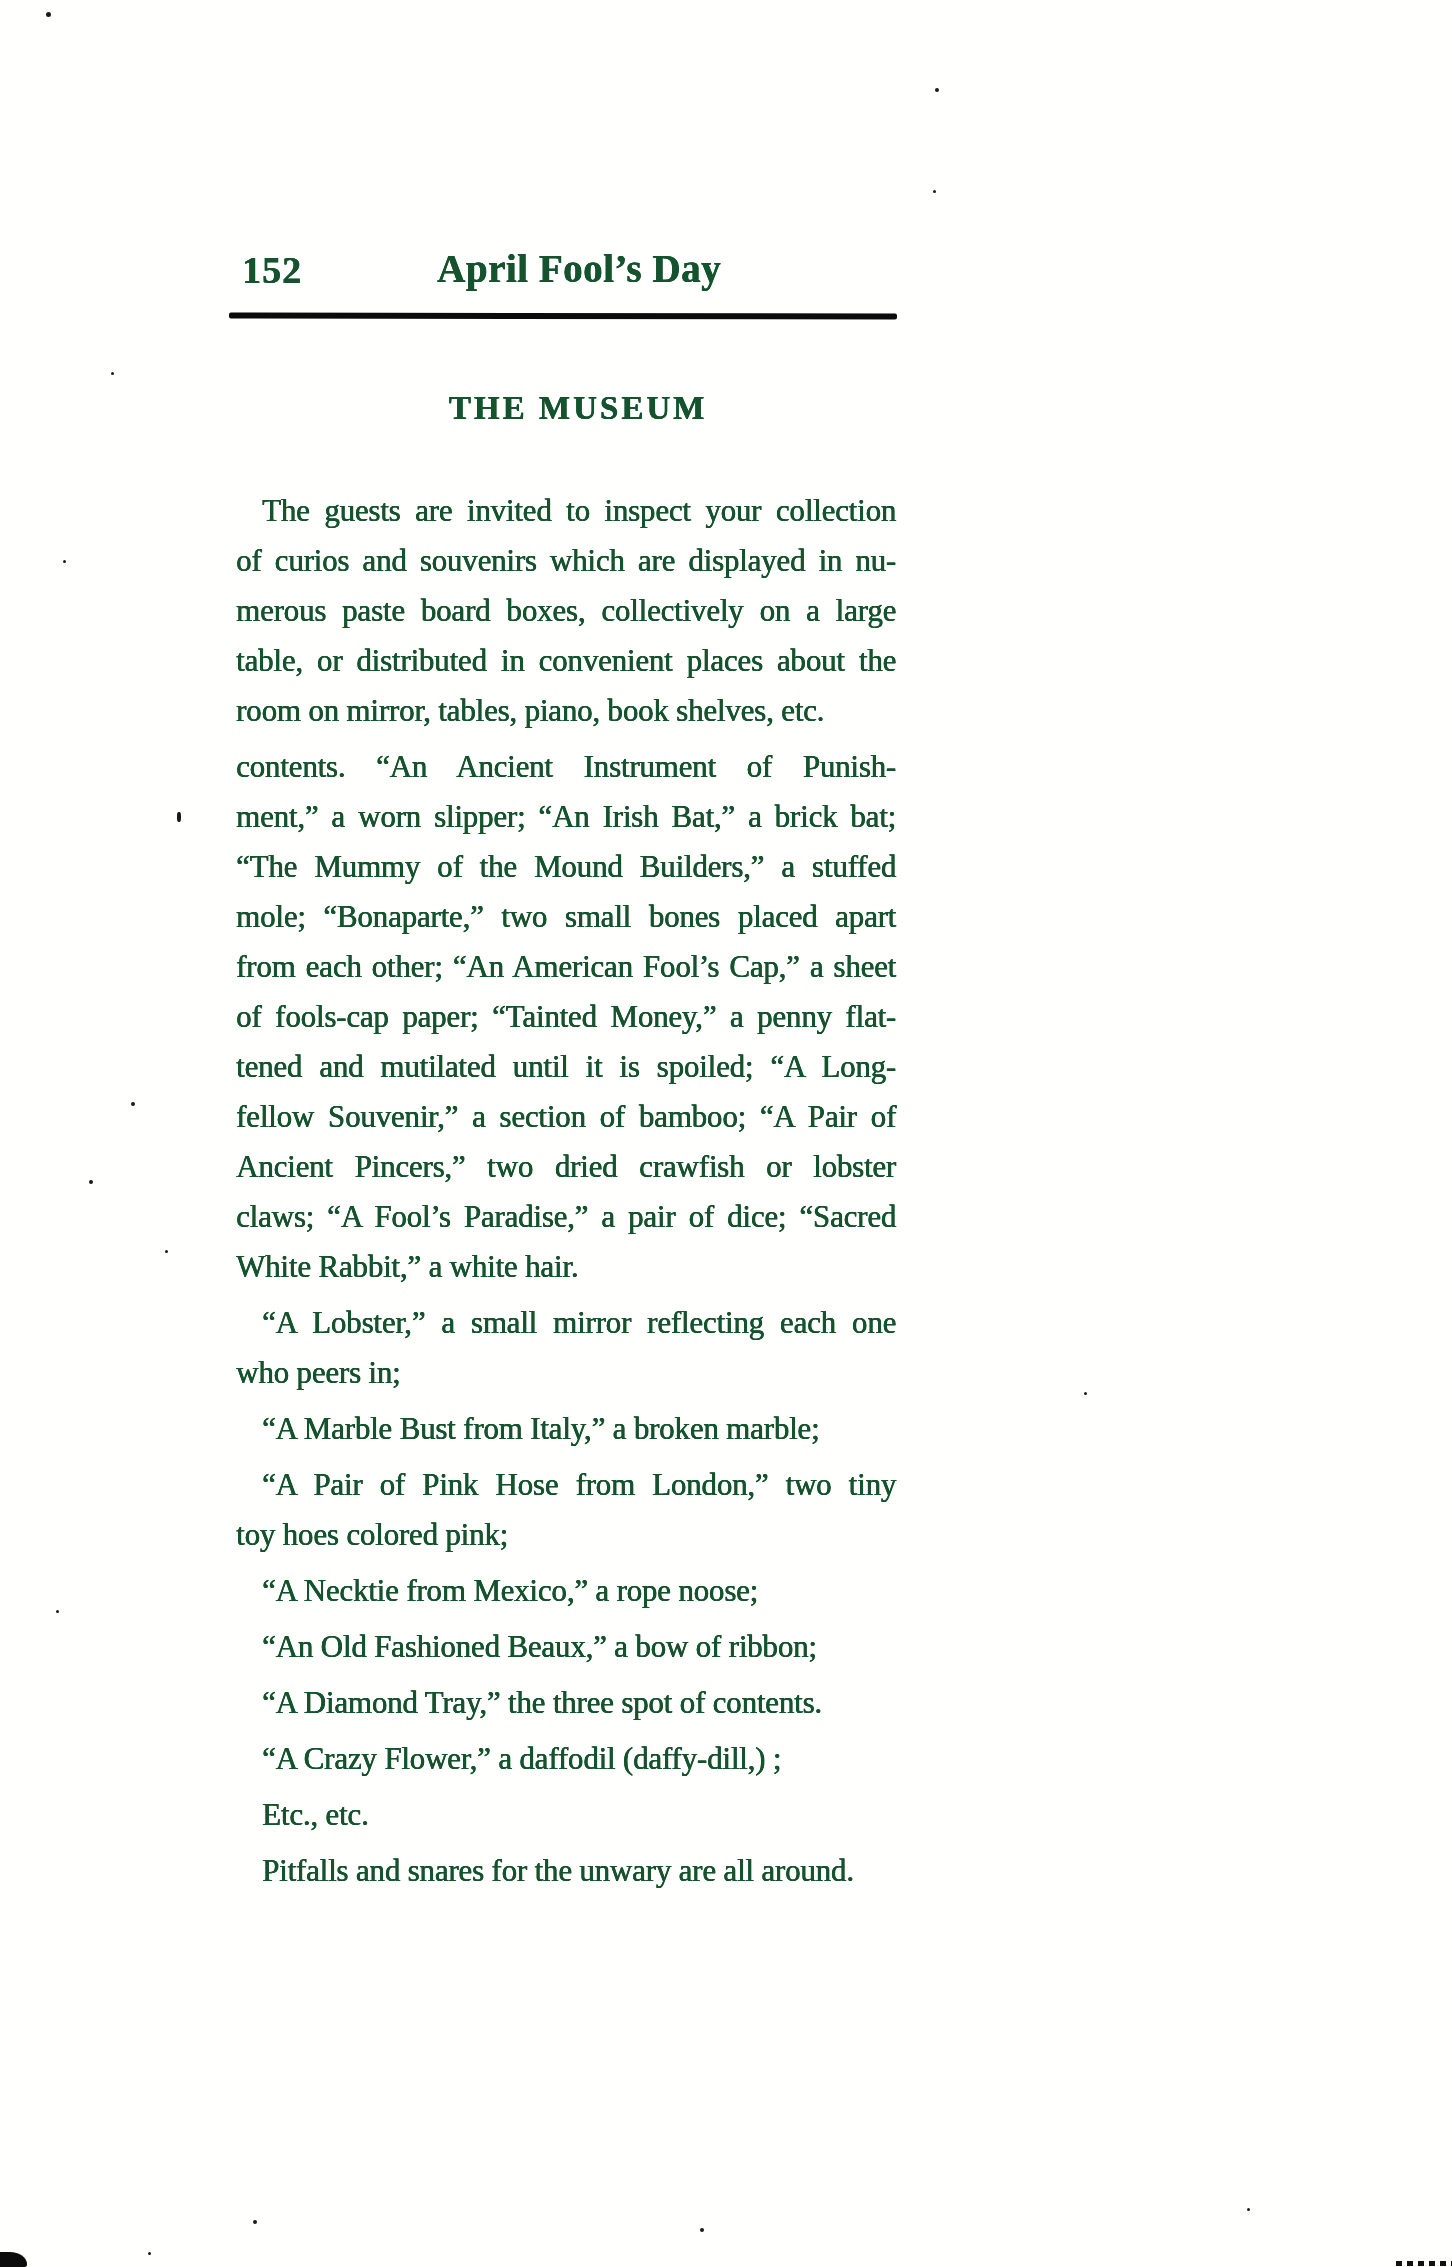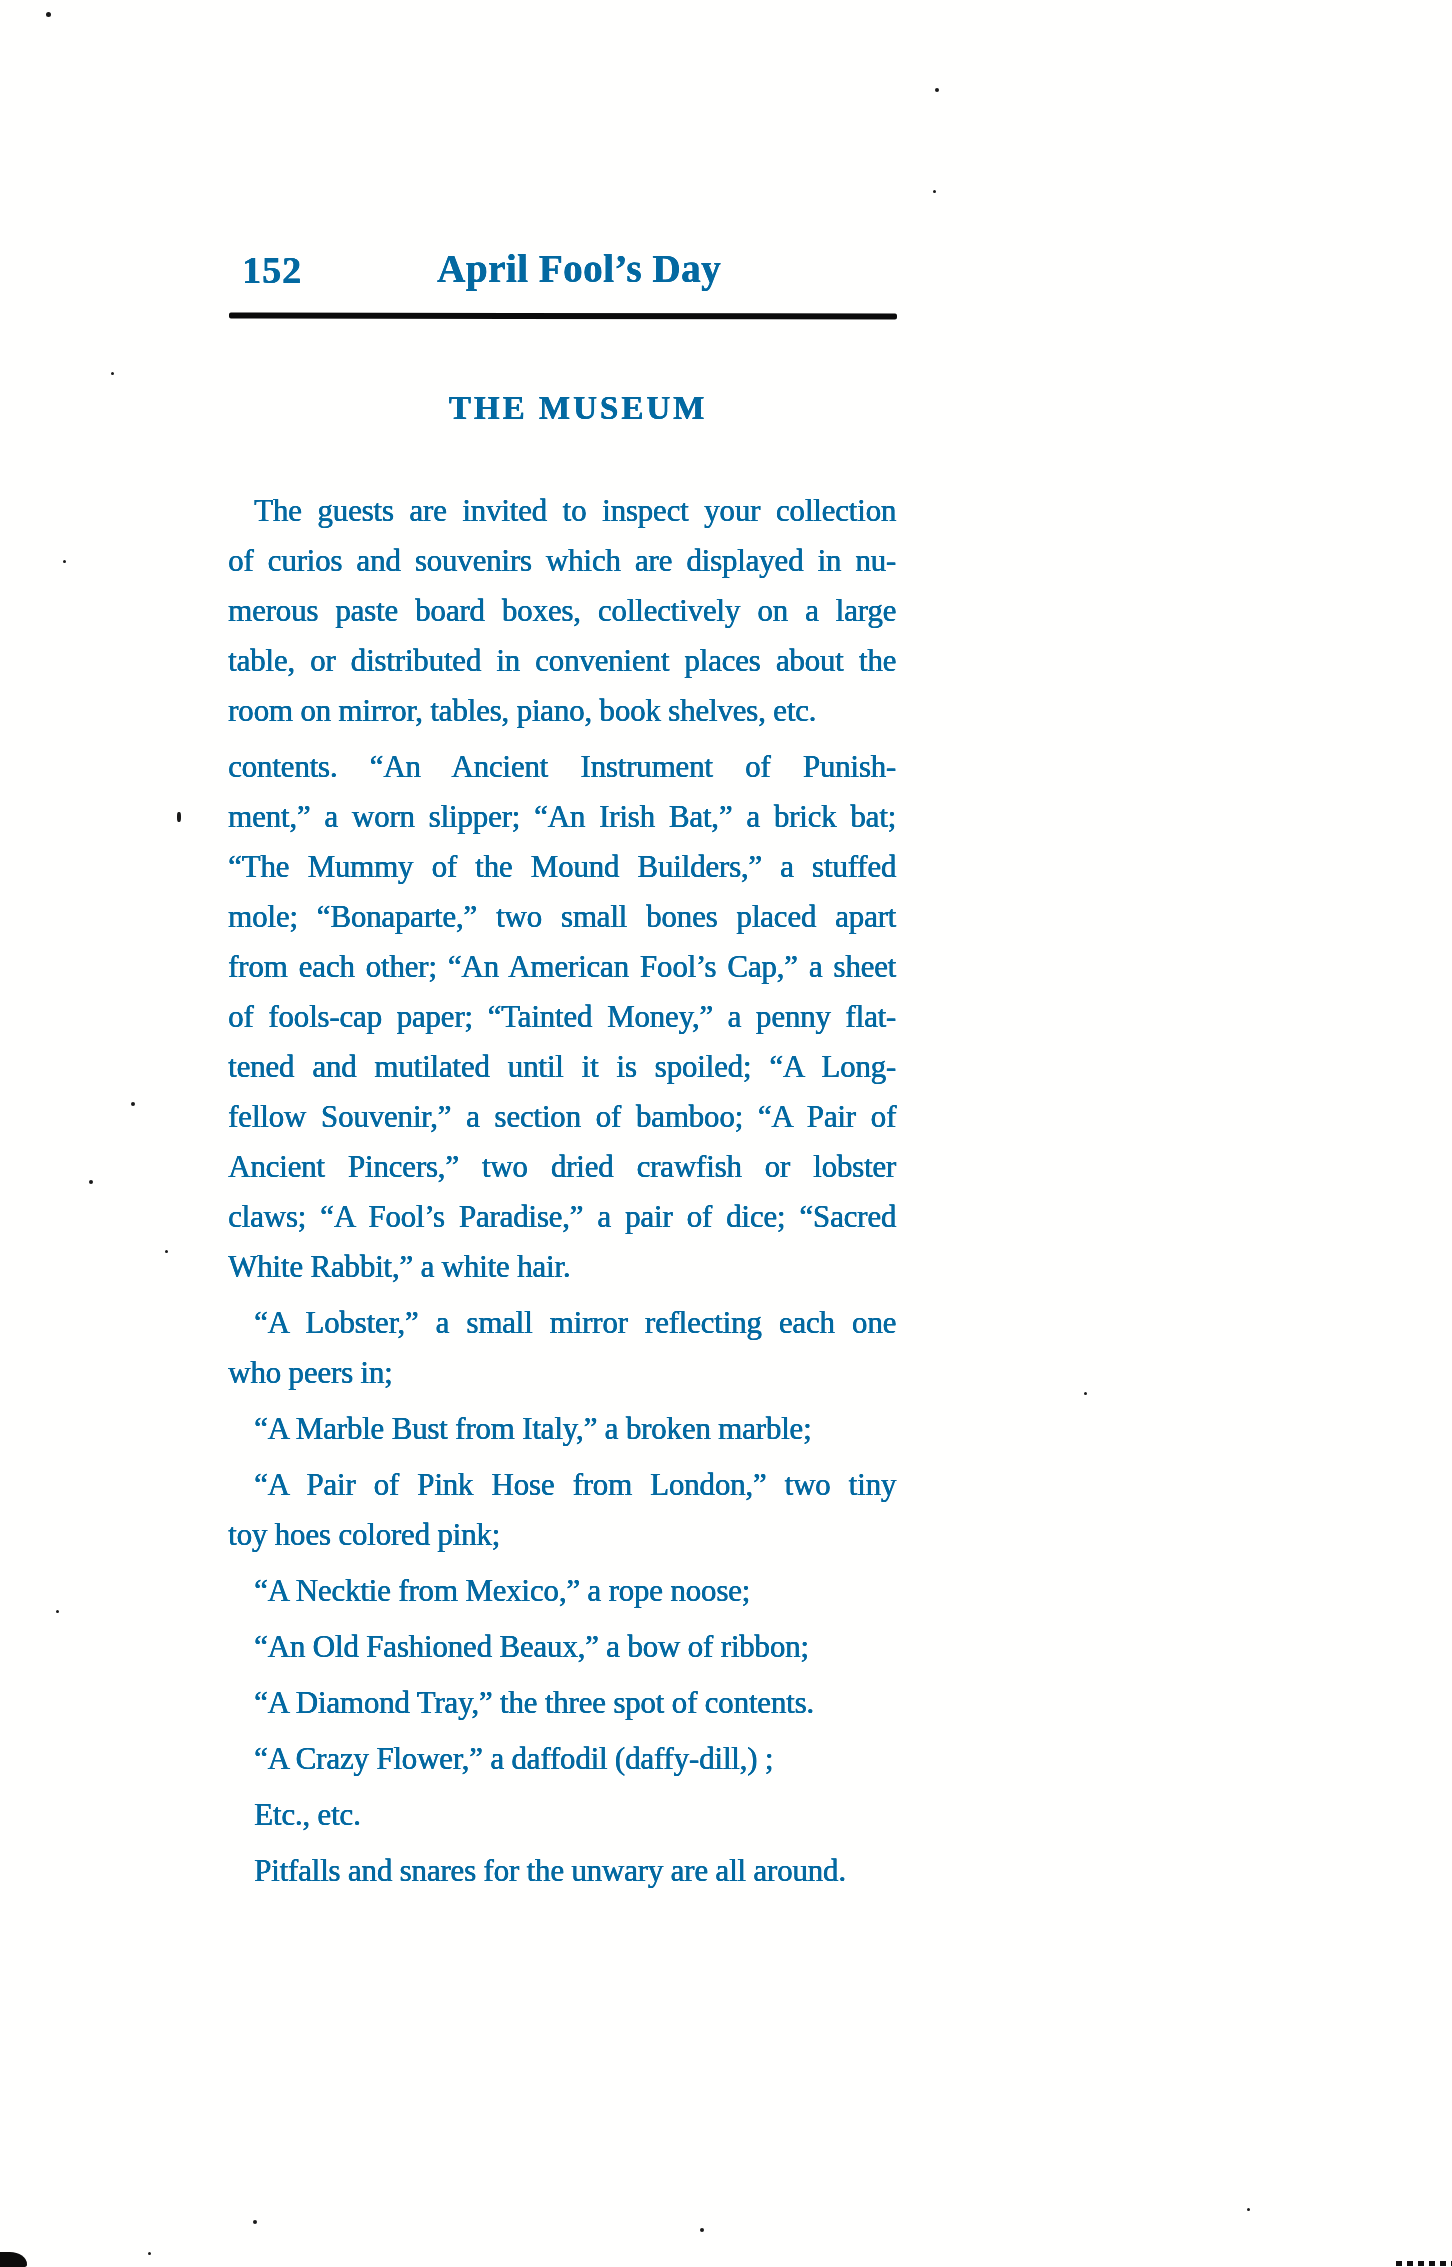--- a/index.html
+++ b/index.html
@@ -2,21 +2,21 @@
 <html><head>
 <meta charset="utf-8">
 <style>
   html,body{margin:0;padding:0;background:#e8e8e8;}
   .page{
     position:relative;
     width:1452px;height:2267px;
     background:#fffffe;
     overflow:hidden;
     font-family:"Liberation Serif","DejaVu Serif",serif;
-    color:#0369a1;
+    color:#14532d;
   }
   .ink{ text-shadow:0.5px 0 0 currentColor, 0 0.3px 0 currentColor; }
 
   .header{
     position:absolute; left:228px; top:248px; width:668px; height:50px;
   }
   .pagenum{
     position:absolute; left:14px; top:0;
     font-size:38px; font-weight:bold; letter-spacing:1px;
   }
@@ -37,20 +37,21 @@
     font-size:33px; font-weight:bold; letter-spacing:3px;
   }
   .body{
     position:absolute; left:228px; top:486px; width:668px;
     font-size:31px; letter-spacing:-0.2px;
   }
   .para{ margin:0 0 6px 0; }
   .line{
     display:block; height:50px; line-height:50px;
     white-space:nowrap;
+    margin-left:8px;
   }
   .line.j{
     white-space:normal;
     text-align:justify;
     text-align-last:justify;
   }
   .line.ind{ text-indent:26px; }
 
   .spk{ position:absolute; background:#1a1a1a; border-radius:50%; display:block; }
   .smudge-bl{

